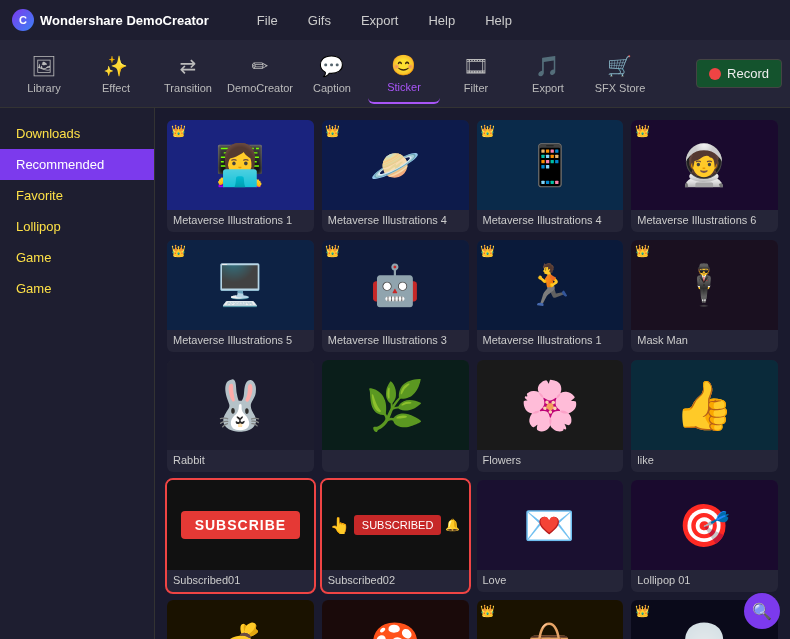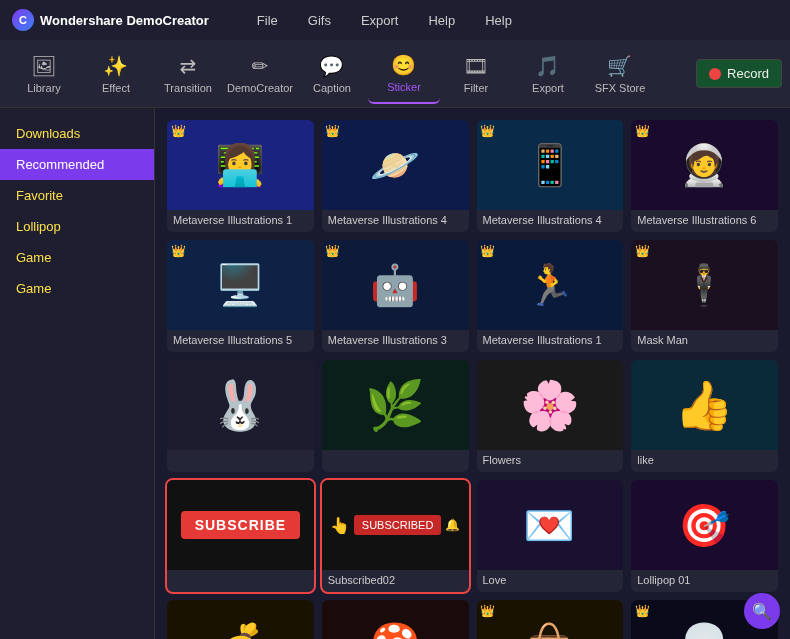--- a/index.html
+++ b/index.html
@@ -375,20 +375,21 @@
           <span class="crown-badge">👑</span>
           <span style="font-size:40px">🕴</span>
         </div>
         <div class="gallery-label">Mask Man</div>
       </div>
 
       <div class="gallery-item">
         <div class="gallery-thumb thumb-rabbit">
           <span style="font-size:48px">🐰</span>
         </div>
+        <div class="gallery-label">Rabbit</div>
       </div>
       <div class="gallery-item">
         <div class="gallery-thumb thumb-aquatic">
           <span style="font-size:48px">🌿</span>
         </div>
       </div>
       <div class="gallery-item">
         <div class="gallery-thumb thumb-flowers">
           <span style="font-size:48px">🌸</span>
         </div>
@@ -398,20 +399,21 @@
         <div class="gallery-thumb thumb-like">
           <span style="font-size:48px">👍</span>
         </div>
         <div class="gallery-label">like</div>
       </div>
 
       <div class="gallery-item selected">
         <div class="gallery-thumb thumb-subscribed01">
           <div class="subscribe-sticker">SUBSCRIBE</div>
         </div>
+        <div class="gallery-label">Subscribed01</div>
       </div>
       <div class="gallery-item selected">
         <div class="gallery-thumb thumb-subscribed02">
           <div style="display:flex;align-items:center;gap:4px">
             <span style="font-size:16px">👆</span>
             <div class="subscribed-sticker">SUBSCRIBED</div>
             <span style="font-size:12px">🔔</span>
           </div>
         </div>
         <div class="gallery-label">Subscribed02</div>

